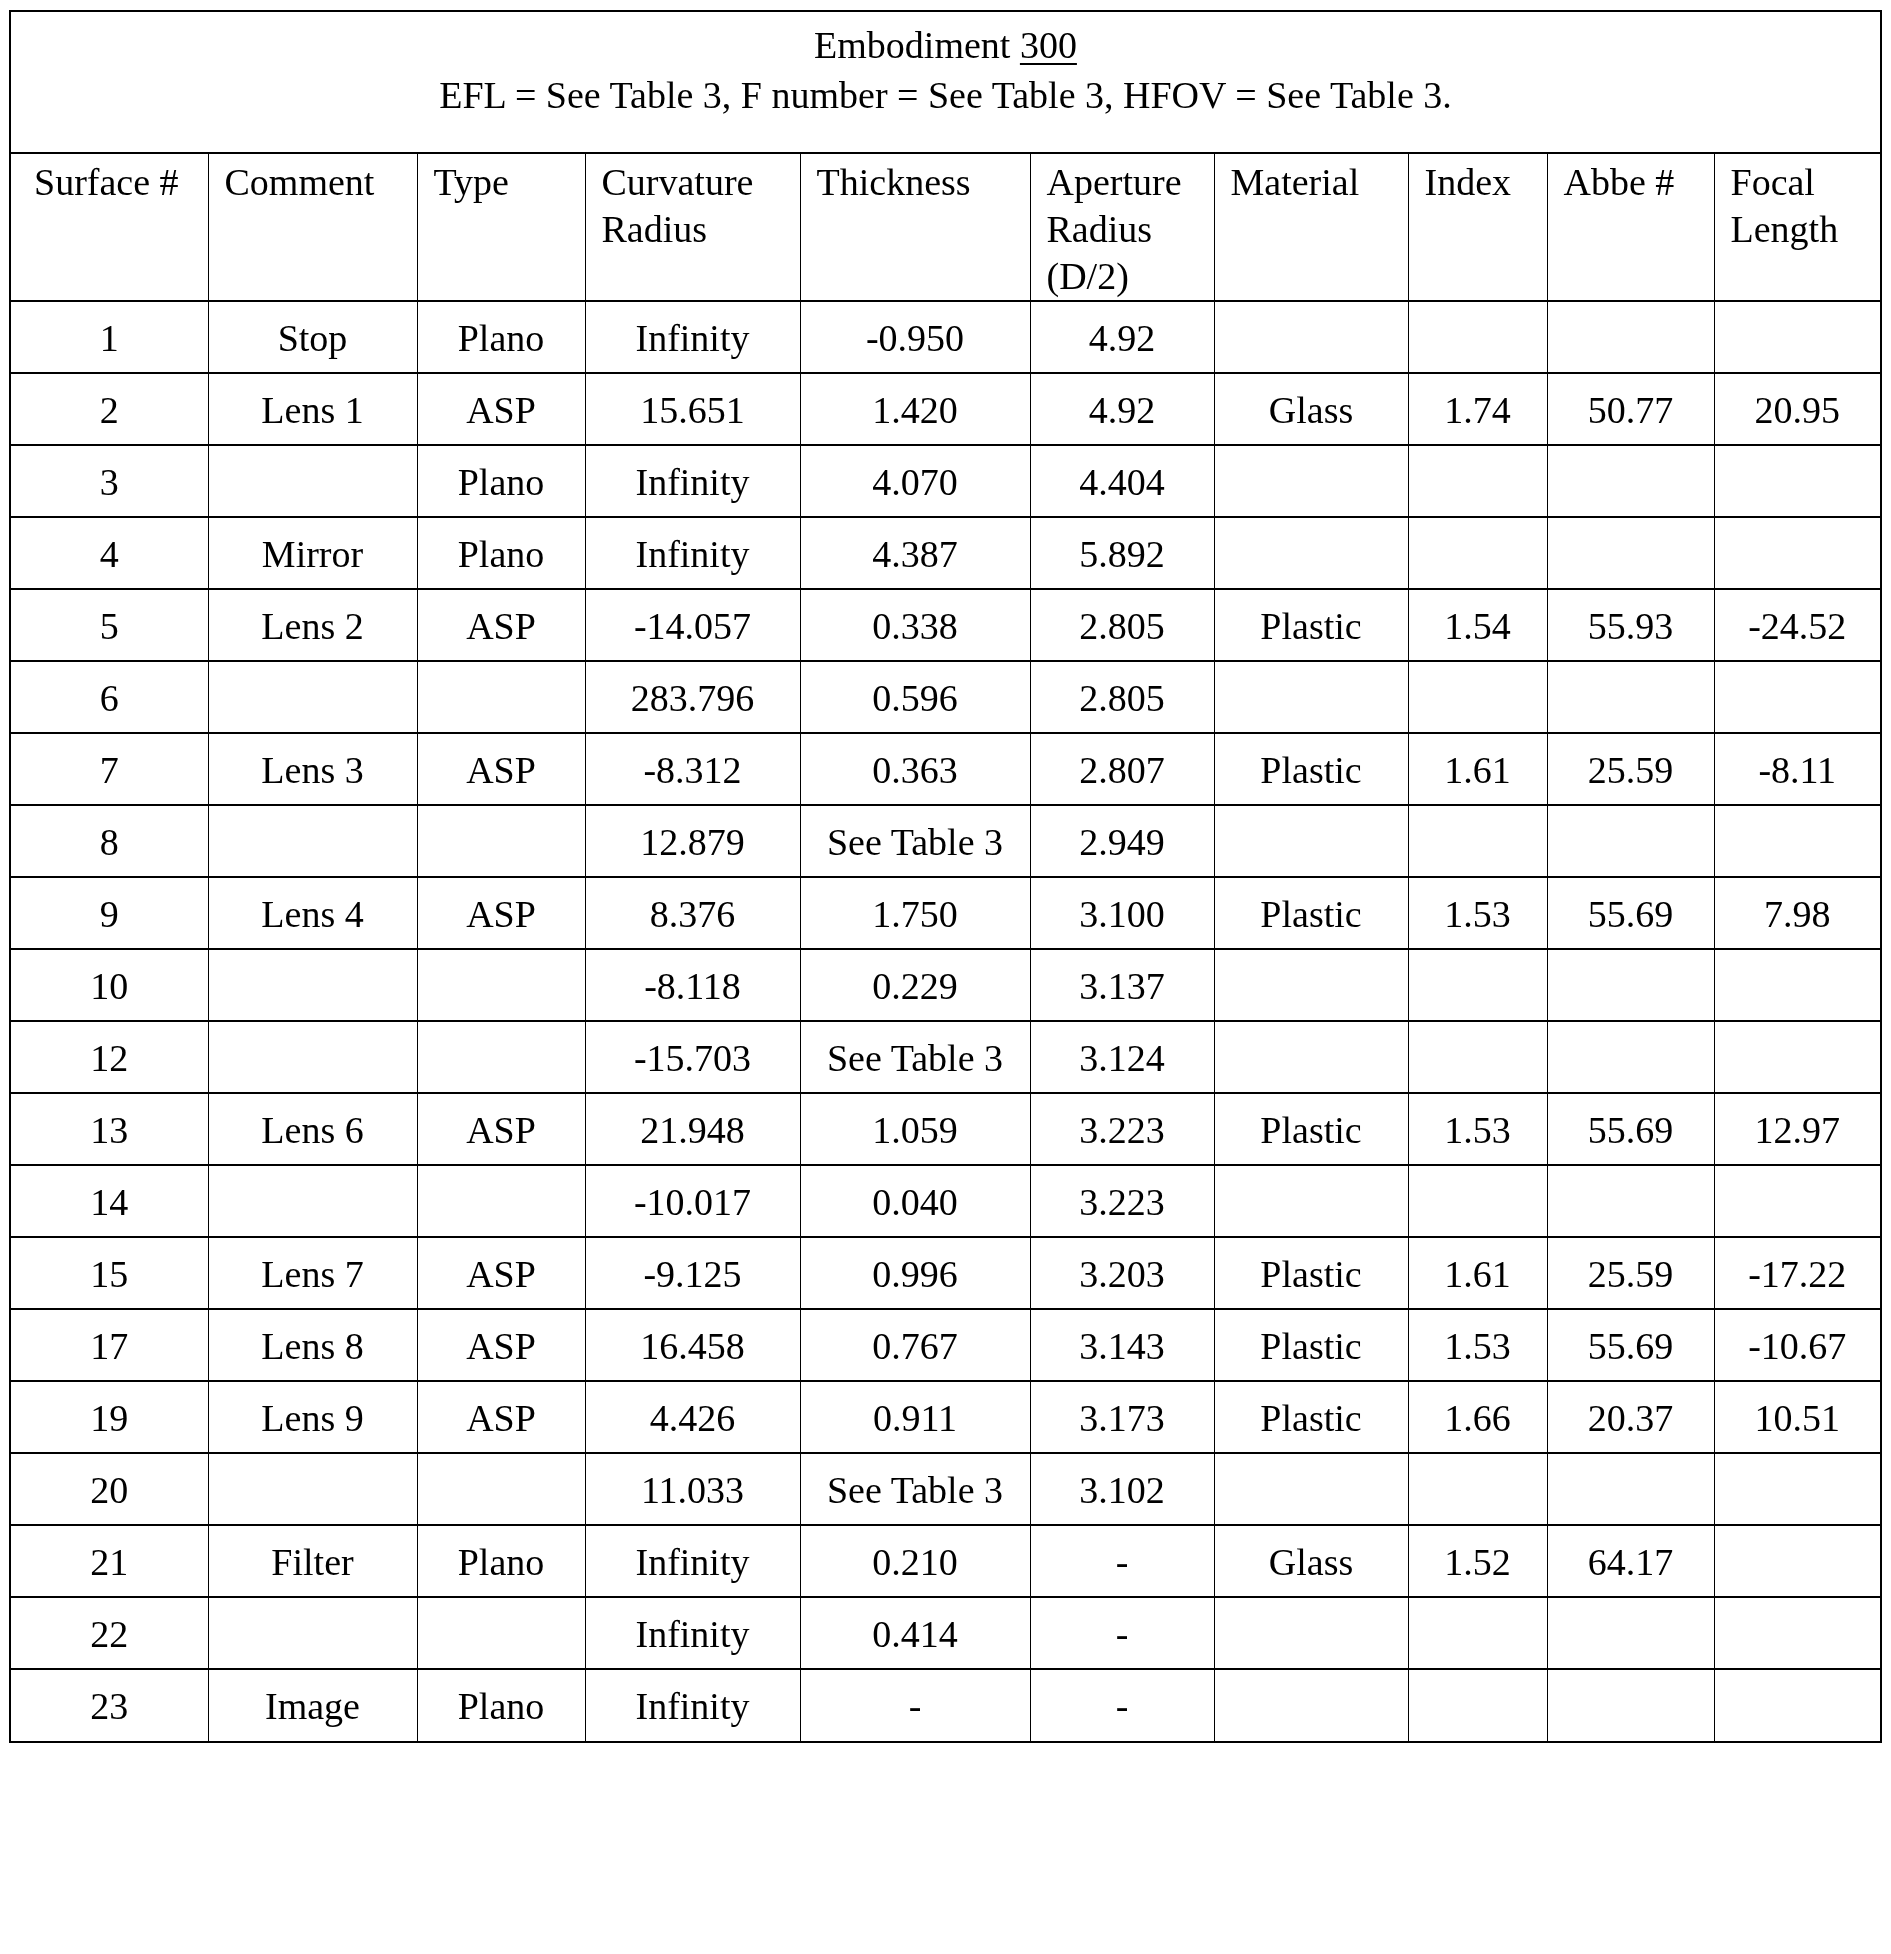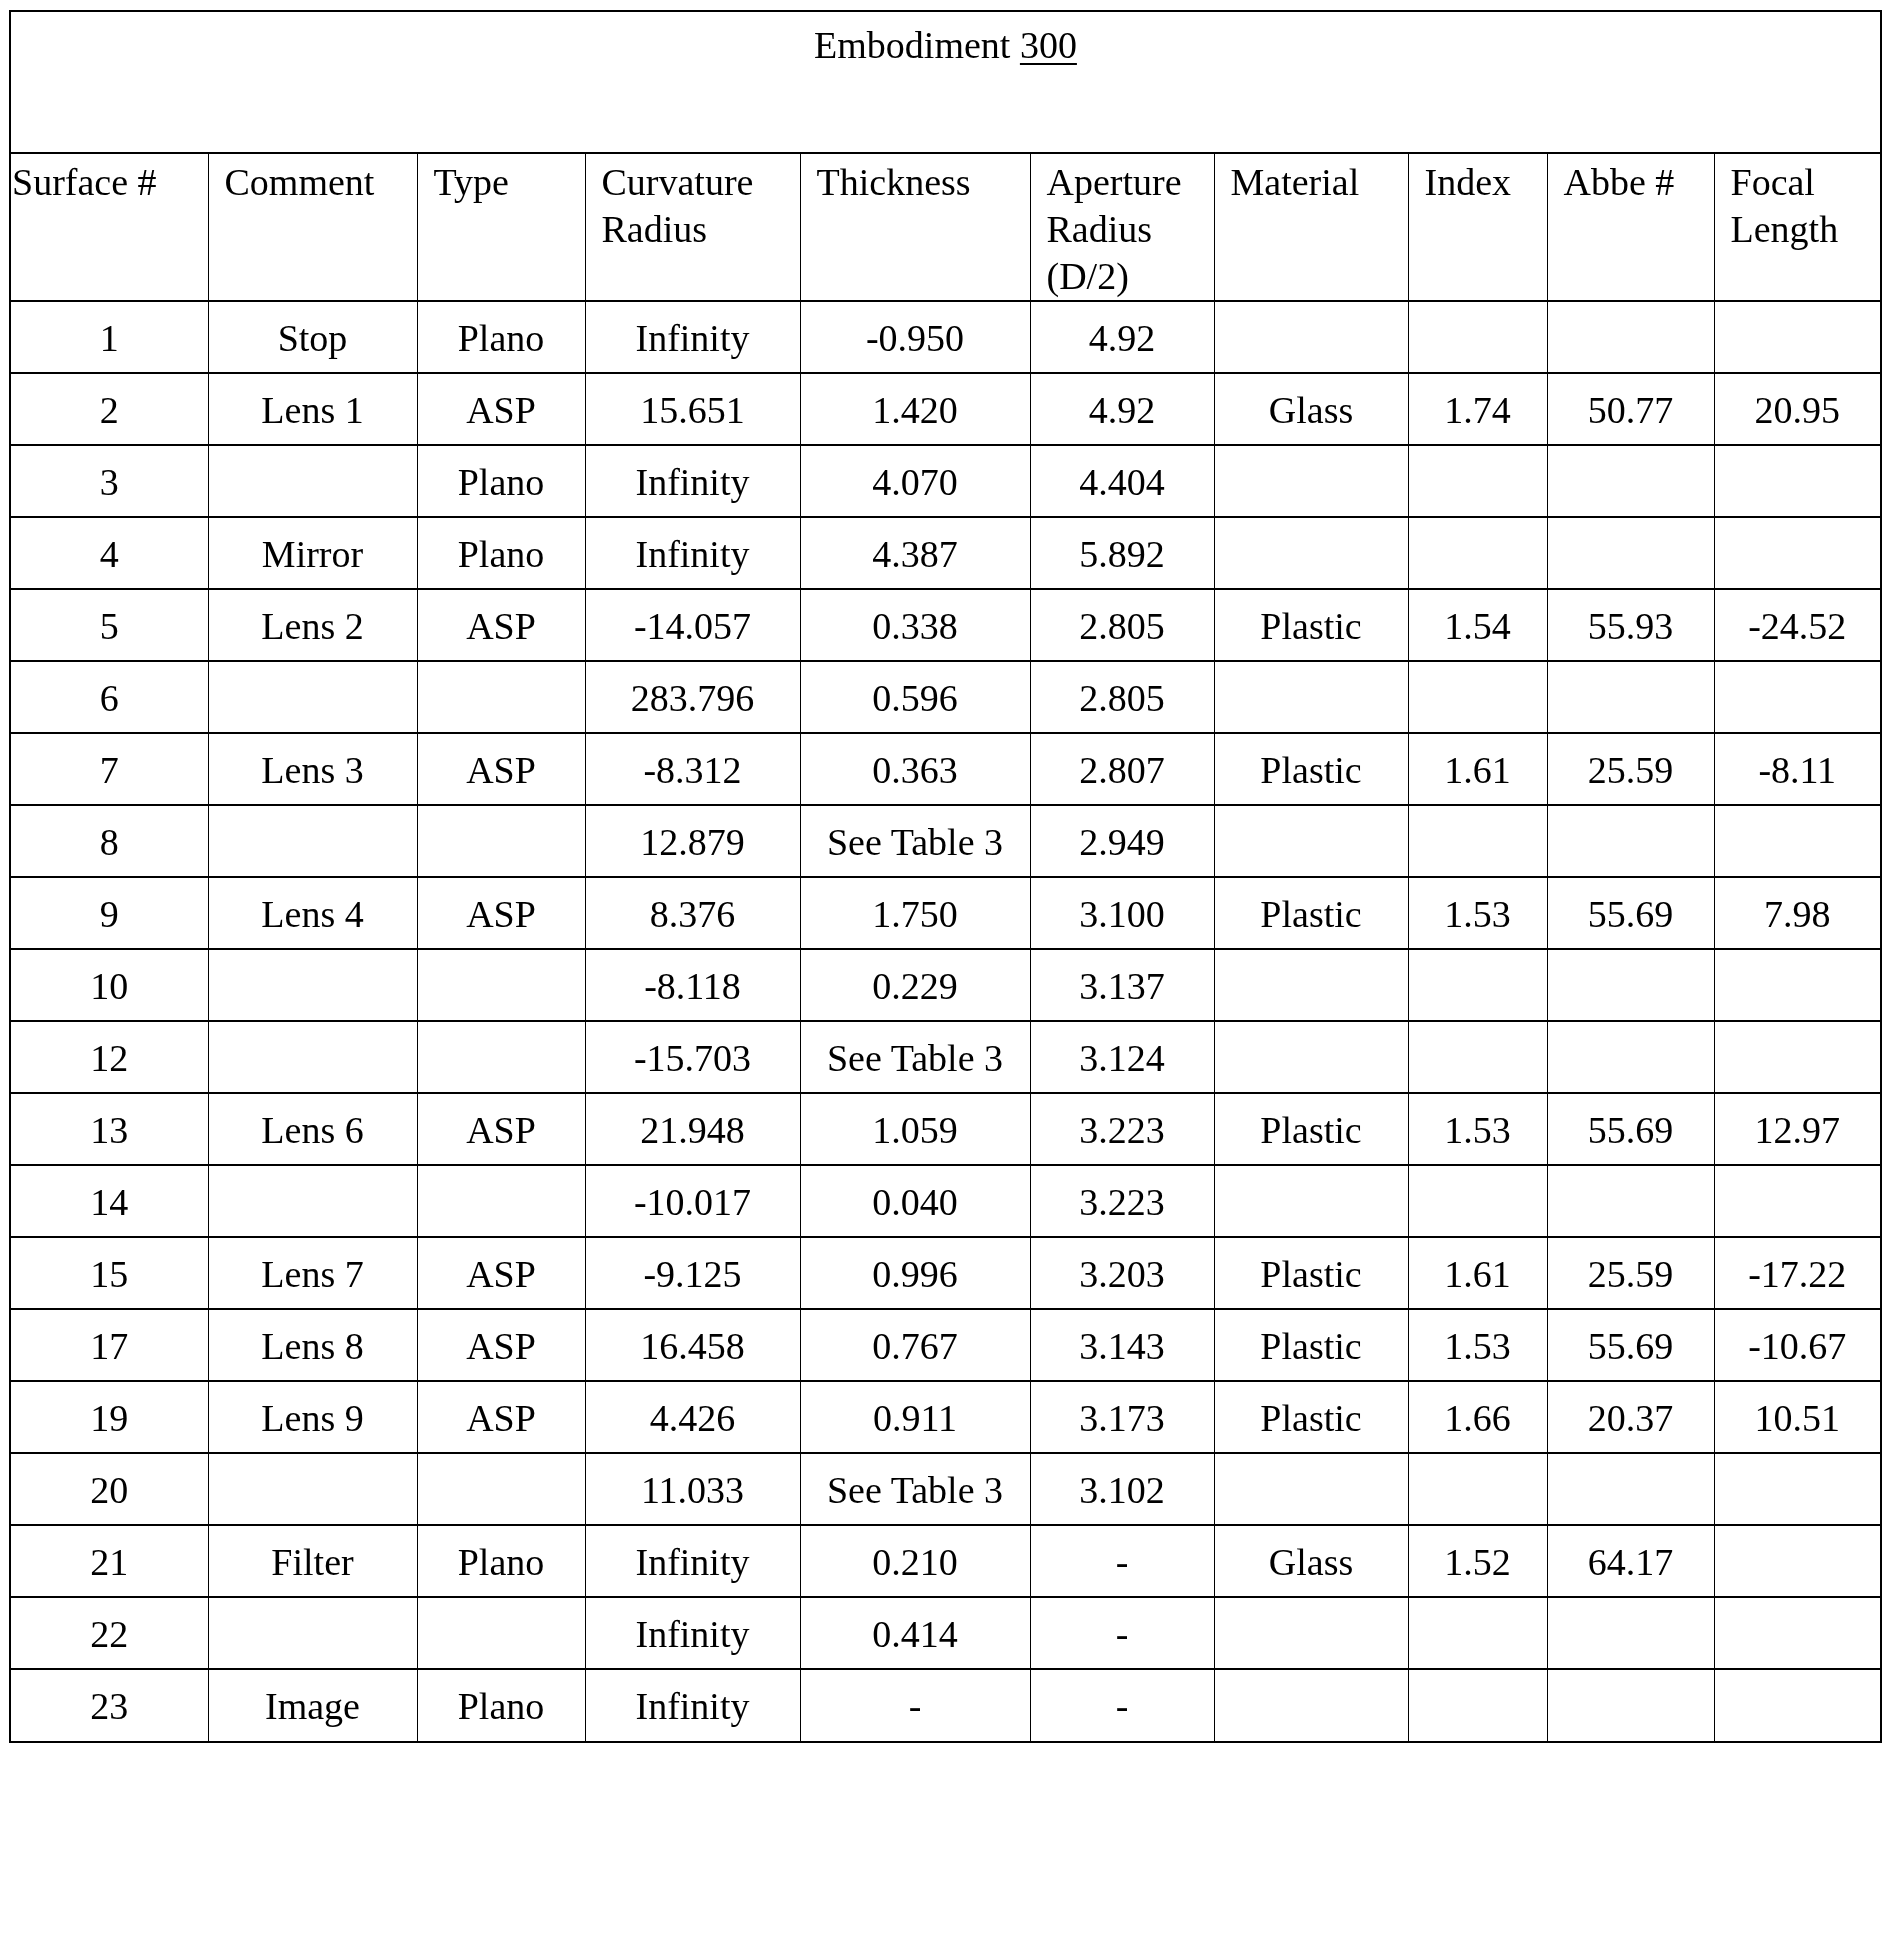--- a/index.html
+++ b/index.html
@@ -24,35 +24,36 @@
   }
   col.c0 { width: 197px; } col.c1 { width: 209px; } col.c2 { width: 168px; }
   col.c3 { width: 215px; } col.c4 { width: 230px; } col.c5 { width: 184px; }
   col.c6 { width: 194px; } col.c7 { width: 139px; } col.c8 { width: 167px; }
   col.c9 { width: 166px; }
   th {
     font-weight: normal; text-align: left; vertical-align: top;
     height: 137px; padding: 5.4px 0 0 16px; box-sizing: border-box;
     border-left: 1.8px solid #000; border-bottom: 2.7px solid #000;
   }
-  th:first-child { border-left: none; padding-left: 1px; }
+  th:first-child { border-left: none; padding-left: 23px; }
   td {
     text-align: center; vertical-align: top; height: 72px;
     padding: 12.6px 0 0 0; box-sizing: border-box; white-space: nowrap;
     border-left: 1.8px solid #000; border-top: 2.7px solid #000;
   }
   td:first-child { border-left: none; }
   tbody tr:first-child td { border-top: none; }
 </style>
 </head>
 <body>
 
 <div class="table-wrap">
   <div class="caption">
     <div class="title"><span>Embodiment</span> <u>300</u></div>
+    <div class="subtitle">EFL = See Table 3, F number =  See Table 3, HFOV =  See Table 3.</div>
   </div>
   <table>
     <colgroup>
       <col class="c0">
         <col class="c1">
         <col class="c2">
         <col class="c3">
         <col class="c4">
       <col class="c5">
         <col class="c6">

